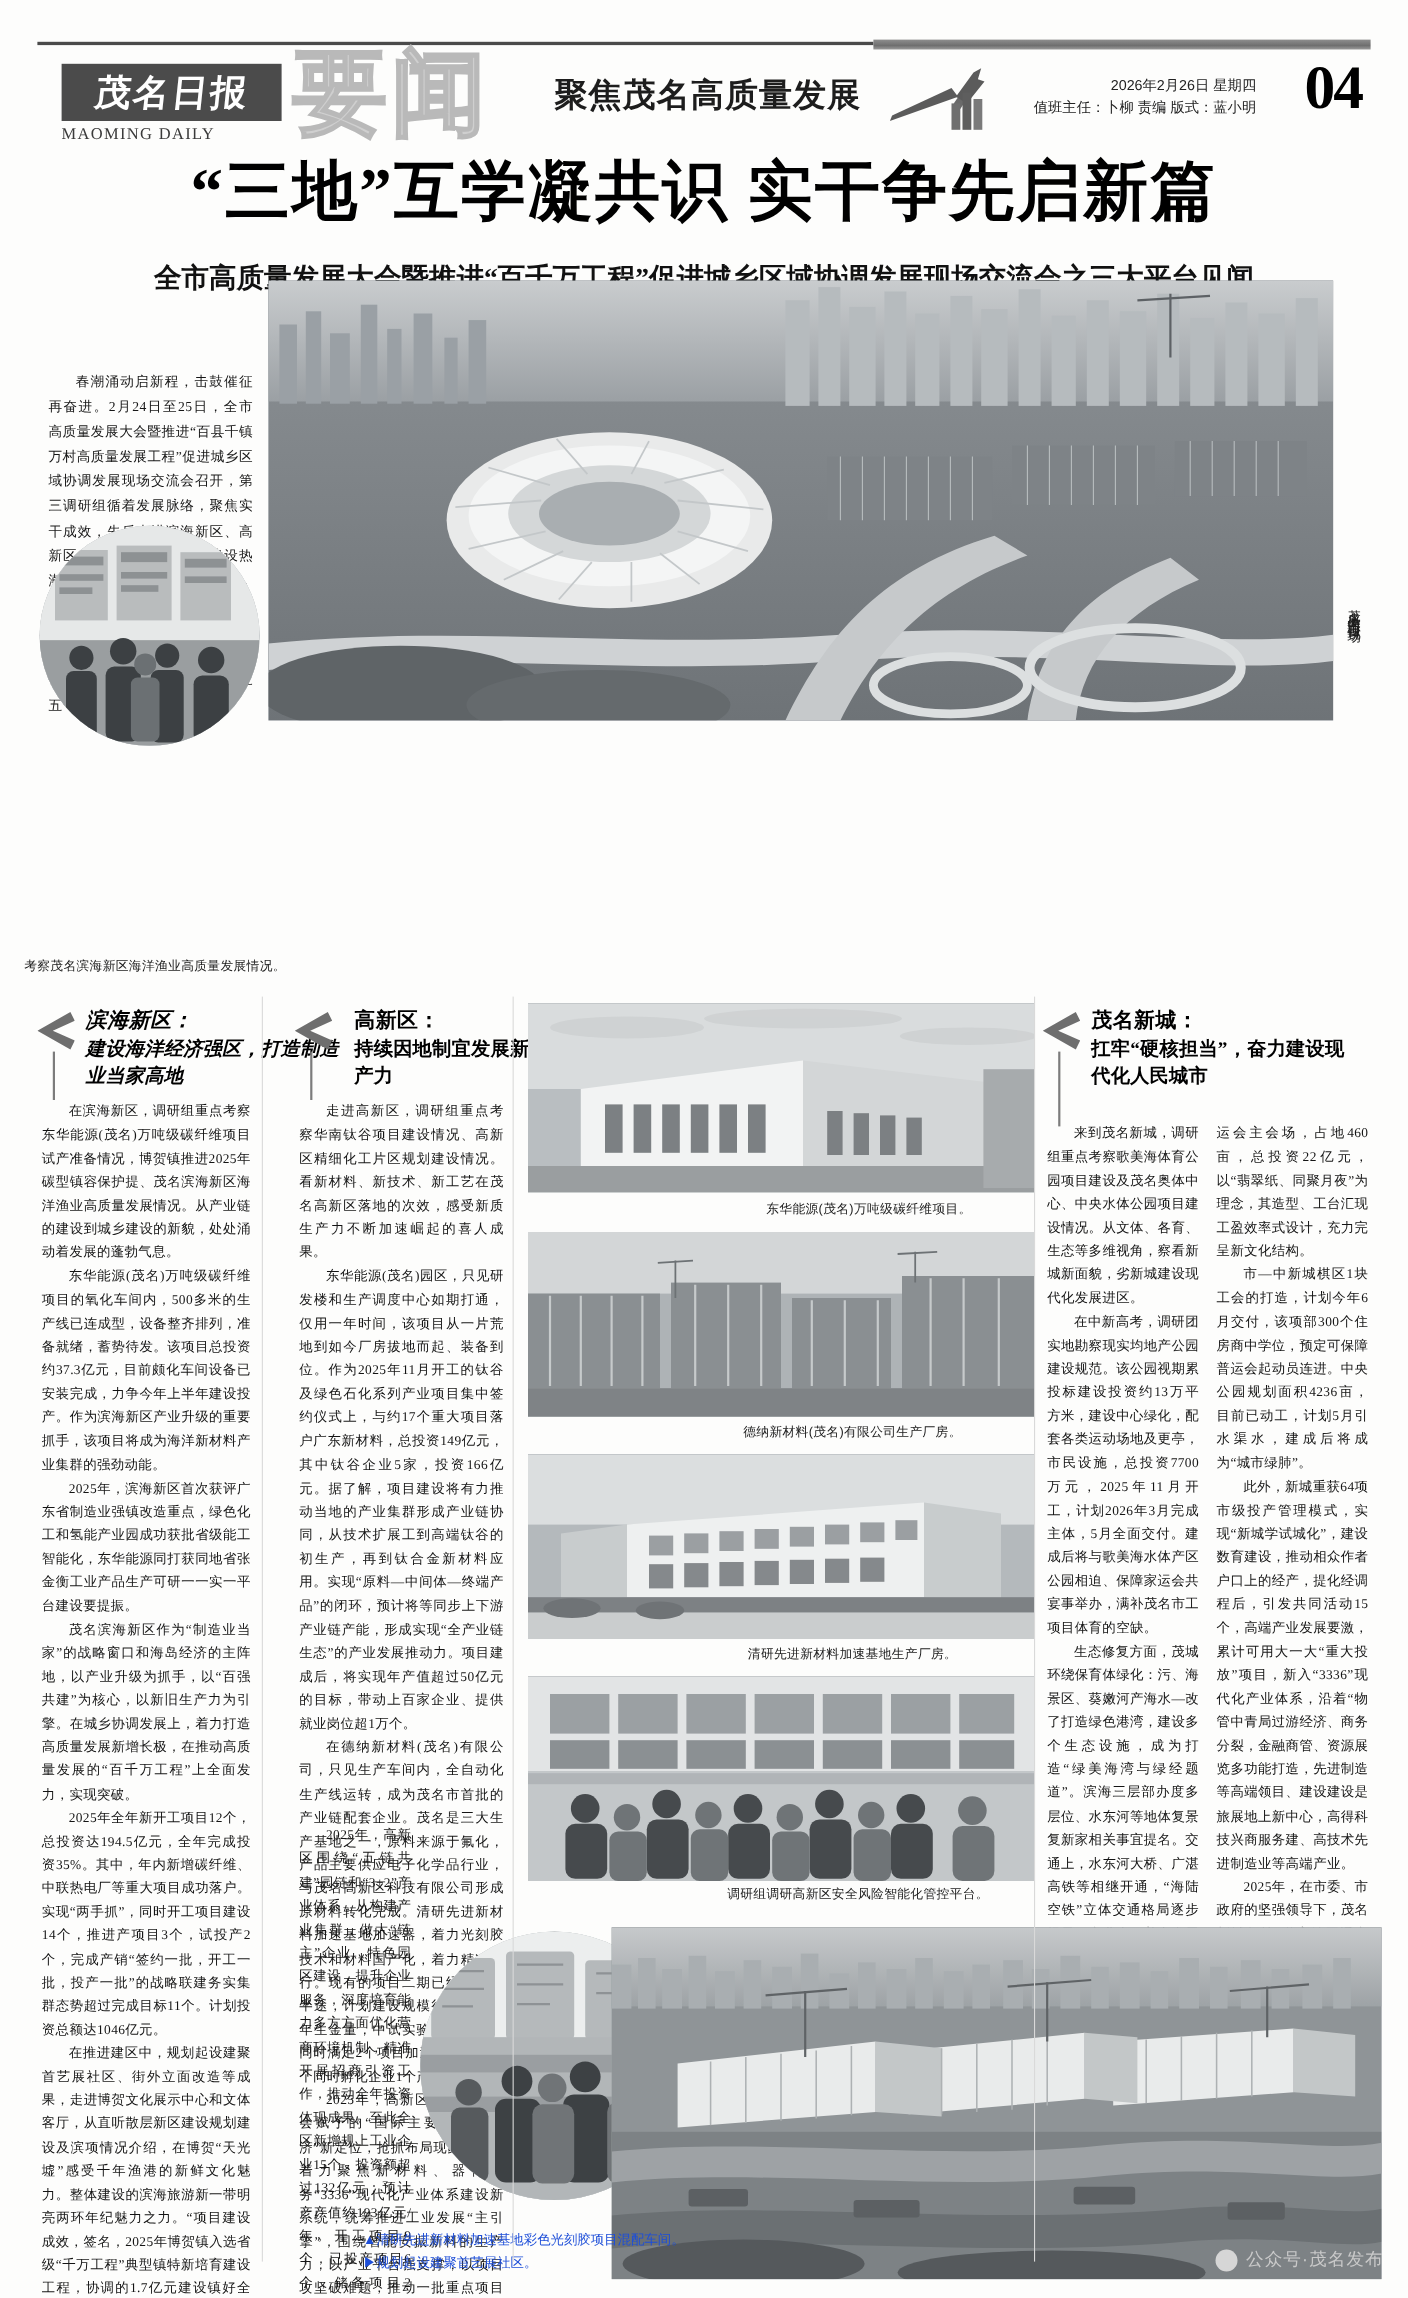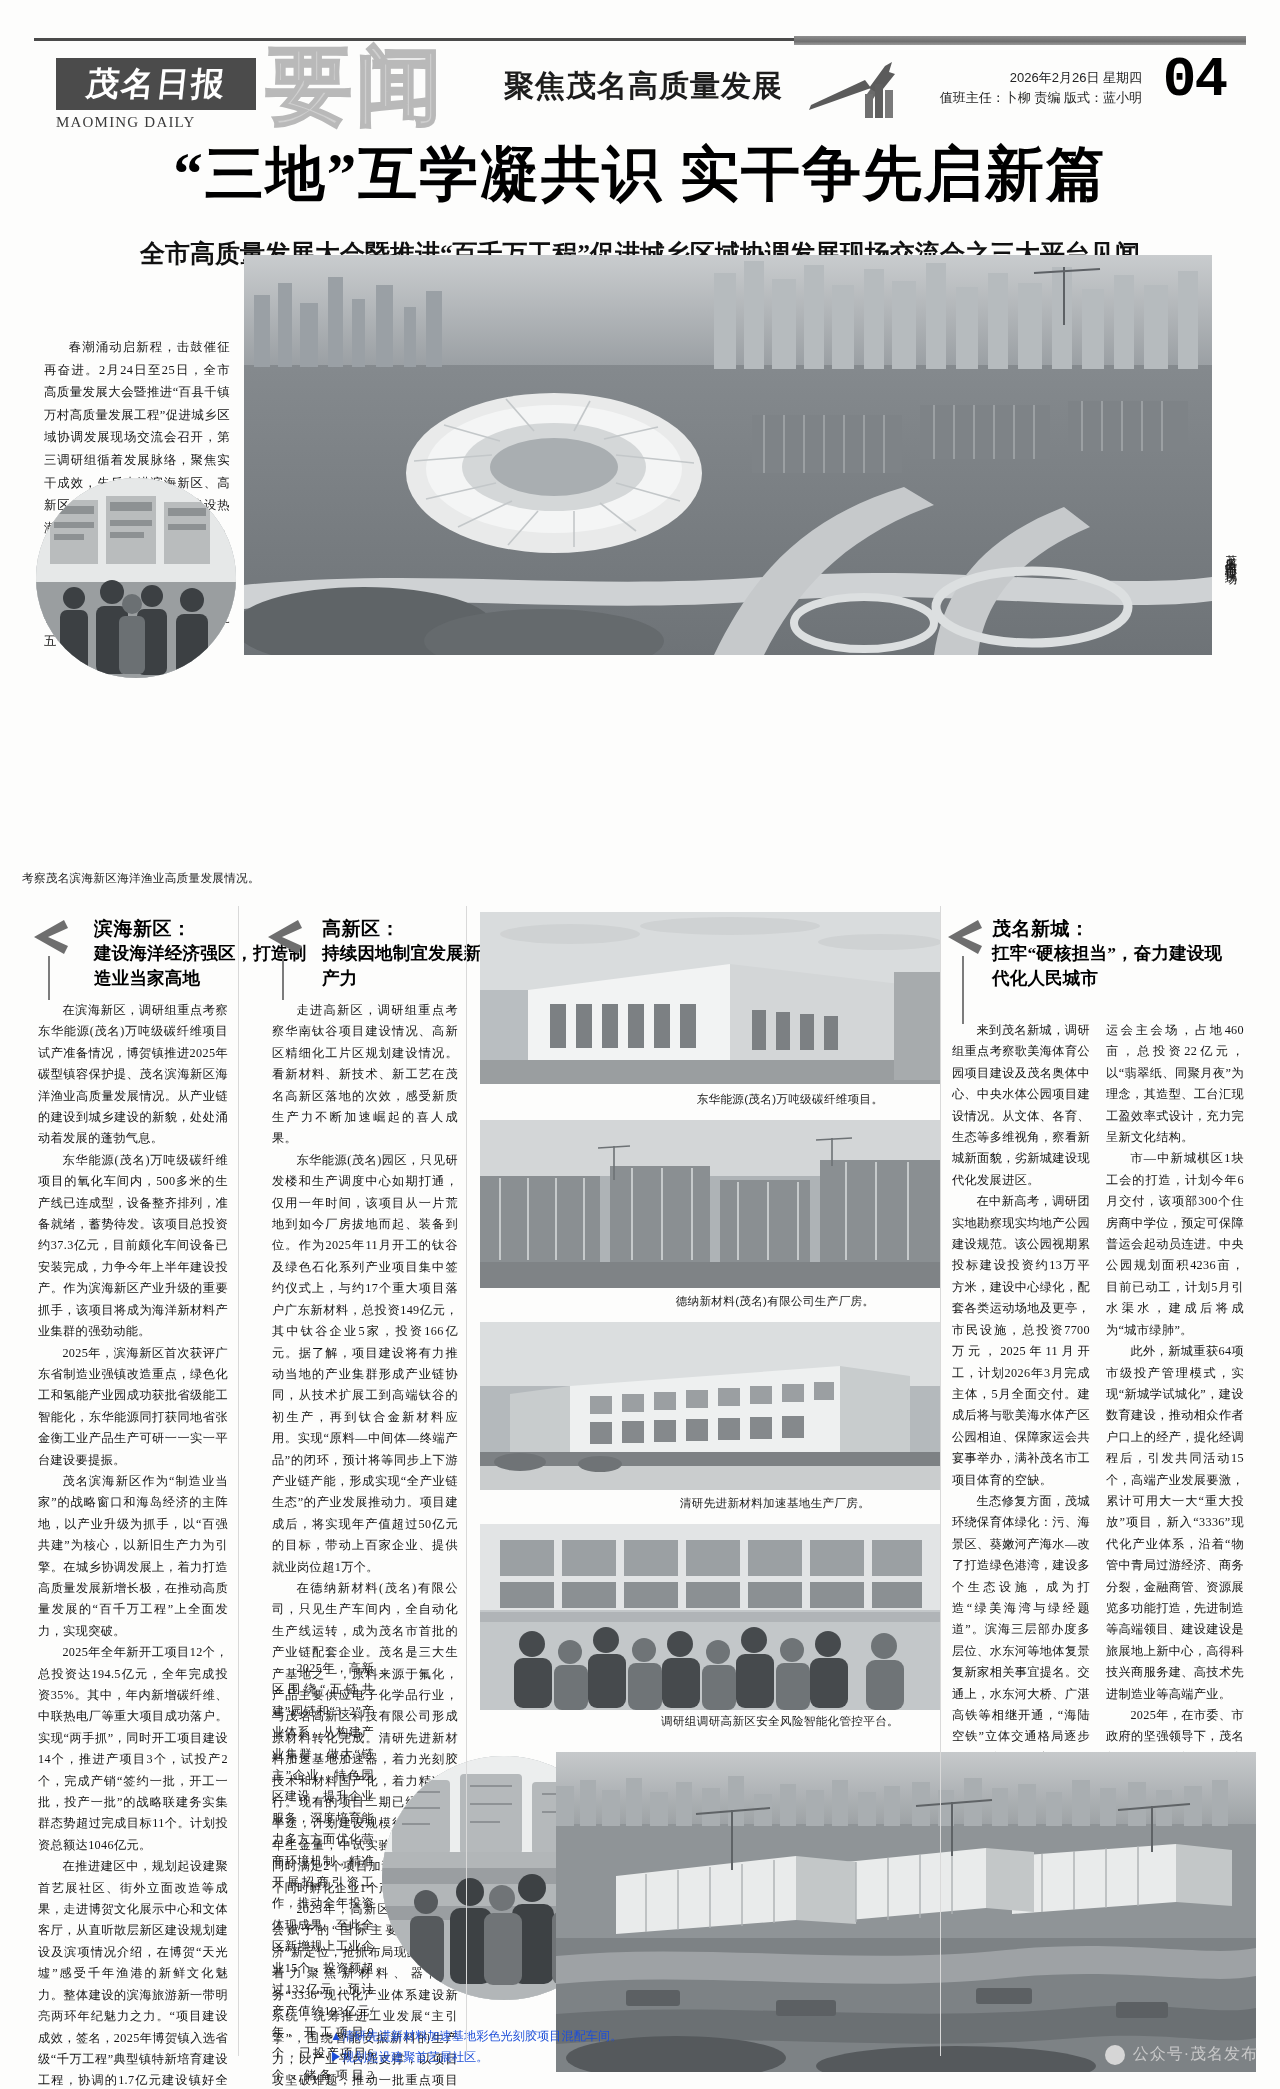--- a/index.html
+++ b/index.html
@@ -23,22 +23,22 @@
   .logo-en{position:absolute;left:22px;top:84px;width:200px;text-align:left;
      font-family:"Liberation Serif",serif;font-size:15px;letter-spacing:1.2px;color:#3a3a3a;}
   .yaowen{position:absolute;left:232px;top:12px;font-size:86px;line-height:86px;
      color:#cfcfcf;font-weight:700;font-family:"Liberation Sans",sans-serif;letter-spacing:4px;
      -webkit-text-stroke:2px #b9b9b9;}
   .focus-title{position:absolute;left:470px;top:36px;font-size:30px;font-weight:700;
      color:#1d1d1d;font-family:"Liberation Sans",sans-serif;letter-spacing:1px;white-space:nowrap;}
   .chartmark{position:absolute;left:775px;top:28px;width:90px;height:62px;}
   .dateline{position:absolute;right:104px;top:38px;text-align:right;
      font-family:"Liberation Sans",sans-serif;font-size:13px;color:#222;line-height:20px;white-space:nowrap;}
-  .pagenum{position:absolute;right:20px;top:22px;font-size:56px;font-weight:700;
-     font-family:Liberation Mono, monospace;color:#000;letter-spacing:-2px;line-height:56px;}
+  .pagenum{position:absolute;right:8px;top:22px;font-size:56px;font-weight:700;
+     font-family:Liberation Serif, serif;color:#000;letter-spacing:-2px;line-height:56px;}
 
   
   .headline{position:absolute;left:0;top:138px;width:1280px;text-align:center;
      font-size:59px;font-weight:700;letter-spacing:2px;line-height:72px;
      font-family:"Liberation Serif",serif;color:#000;}
   .subhead{position:absolute;left:0;top:238px;width:1280px;text-align:center;
      font-size:25px;font-weight:700;letter-spacing:0px;line-height:32px;color:#111;}
   .byline{position:absolute;left:0;top:282px;width:1280px;text-align:center;
      font-size:15px;color:#222;font-family:"Liberation Sans",sans-serif;letter-spacing:1px;}
 
@@ -275,21 +275,21 @@
       </g>
     </svg>
   </div>
   <div class="round-cap">考察茂名滨海新区海洋渔业高质量发展情况。</div>
 
   <div class="sec-head" style="left:34px;top:916px;width:280px;">
     <svg class="sec-arrow" viewBox="0 0 34 38">
       <polygon points="30,2 34,10 14,19 34,28 30,36 0,19" fill="#6e6e6e"></polygon>
     </svg>
     <div class="sec-vline" style="height:44px;"></div>
-    <div style="margin-left:60px;">
+    <div style="margin-left:44px;font-style:italic;">
       <div class="sec-t1">滨海新区：</div>
       <div class="sec-t2">建设海洋经济强区，打造制造业当家高地</div>
     </div>
   </div>
 
   <div class="bodycol" style="left:38px;top:1000px;width:190px;">
     <p>在滨海新区，调研组重点考察东华能源(茂名)万吨级碳纤维项目试产准备情况，博贺镇推进2025年碳型镇容保护提、茂名滨海新区海洋渔业高质量发展情况。从产业链的建设到城乡建设的新貌，处处涌动着发展的蓬勃气息。</p>
     <p>东华能源(茂名)万吨级碳纤维项目的氧化车间内，500多米的生产线已连成型，设备整齐排列，准备就绪，蓄势待发。该项目总投资约37.3亿元，目前颇化车间设备已安装完成，力争今年上半年建设投产。作为滨海新区产业升级的重要抓手，该项目将成为海洋新材料产业集群的强劲动能。</p>
     <p>2025年，滨海新区首次获评广东省制造业强镇改造重点，绿色化工和氢能产业园成功获批省级能工智能化，东华能源同打获同地省张金衡工业产品生产可研一一实一平台建设要提振。</p>
     <p>茂名滨海新区作为“制造业当家”的战略窗口和海岛经济的主阵地，以产业升级为抓手，以“百强共建”为核心，以新旧生产力为引擎。在城乡协调发展上，着力打造高质量发展新增长极，在推动高质量发展的“百千万工程”上全面发力，实现突破。</p>

